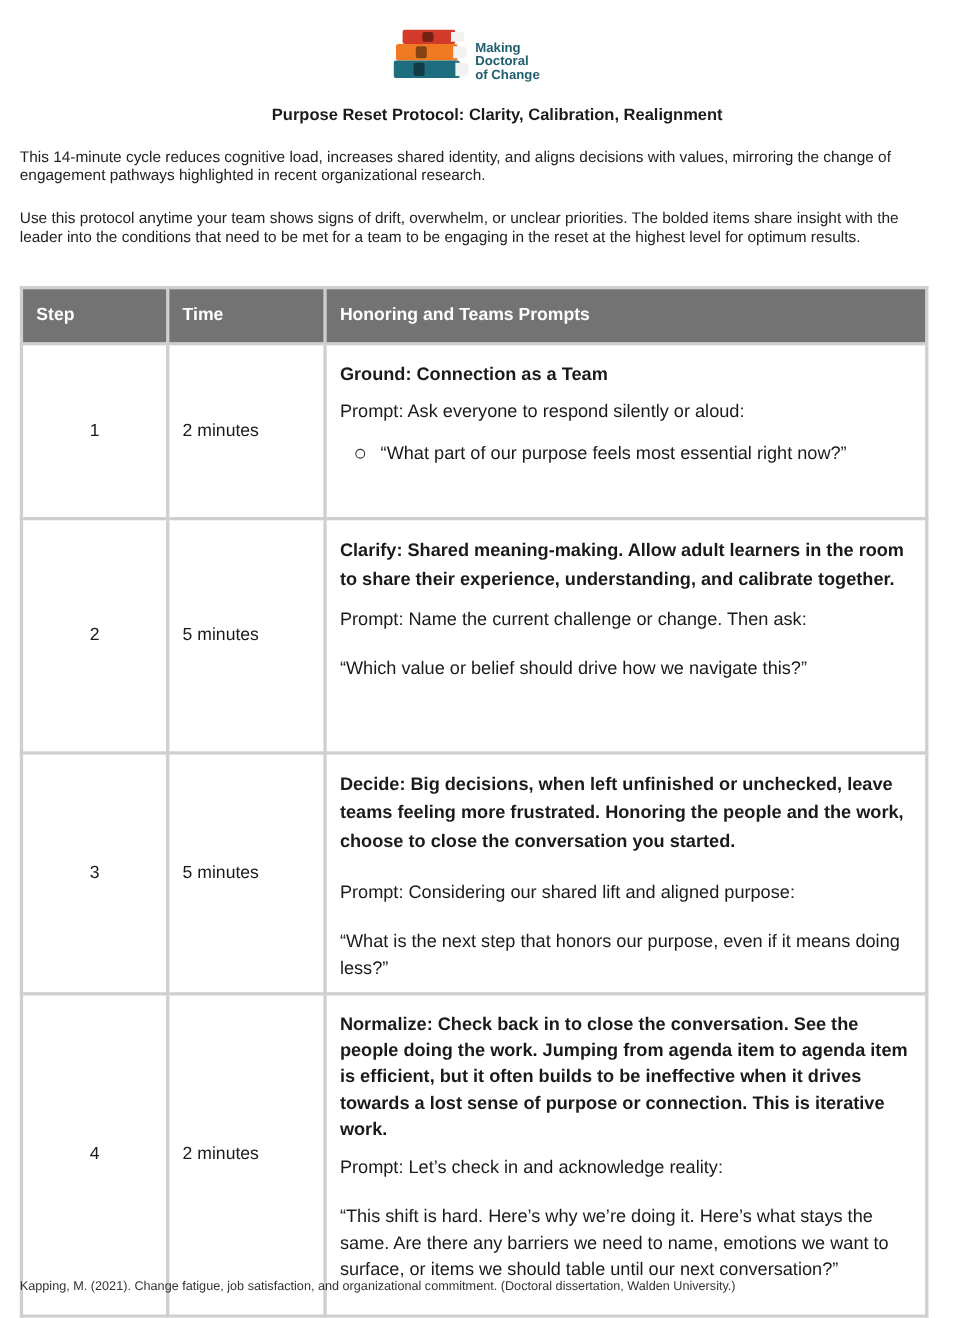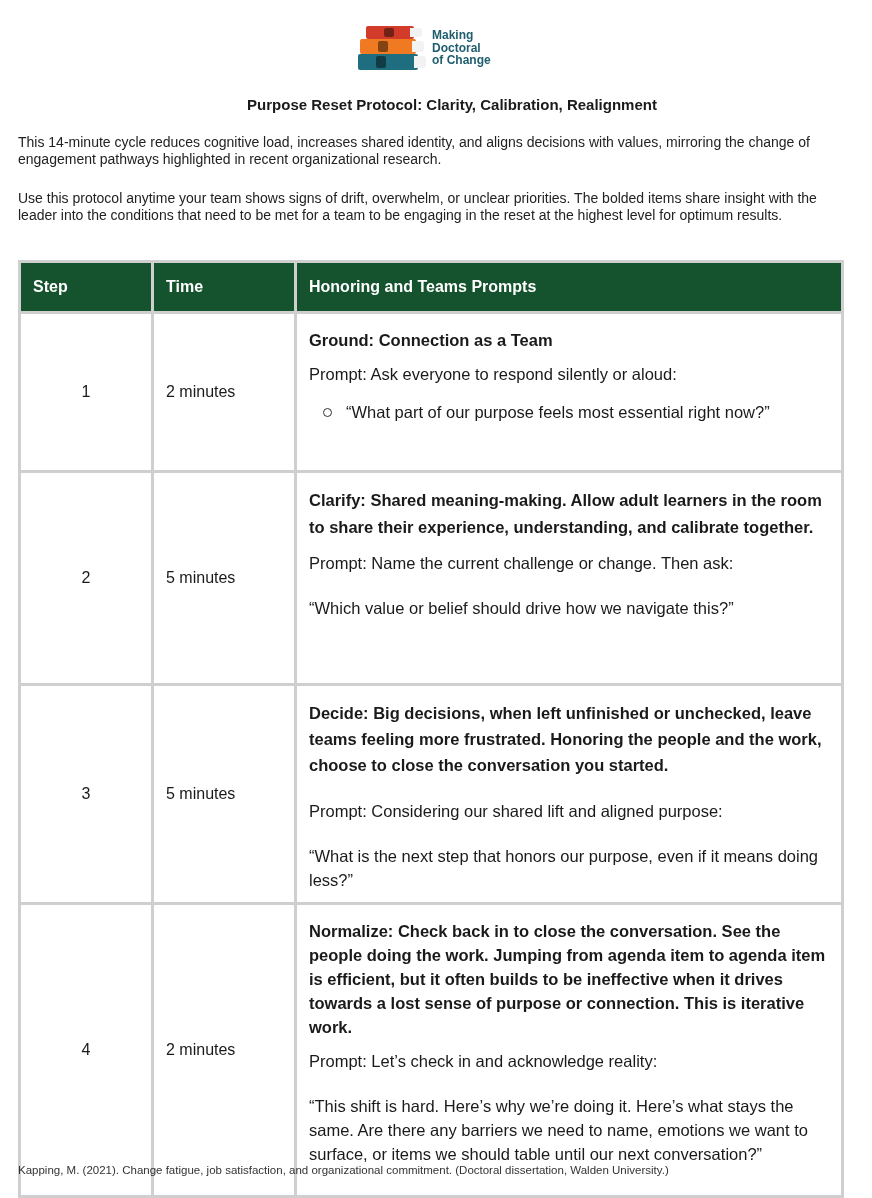--- a/index.html
+++ b/index.html
@@ -2,21 +2,21 @@
 <html><head>
 <meta charset="utf-8">
 <style>
   html, body { margin: 0; padding: 0; background: #ffffff; }
   body {
     width: 872px; height: 1198px; position: relative; overflow: hidden;
     font-family: "Liberation Sans", sans-serif; color: #1a1a1a;
   }
   .logo {
     position: absolute; left: 358px; top: 22px; width: 160px; height: 52px;
-    display: flex; align-items: center;
+    display: flex; align-items: flex-end;
   }
   .books { width: 70px; height: 50px; position: relative; }
   .book { position: absolute; border-radius: 2px; }
   .book.red { left: 8px; top: 3px; width: 48px; height: 13px; background: #d23b2a; }
   .book.red .pages { position:absolute; right:-8px; top:2px; width:12px; height:9px; background:#f2f2f2; border-radius:0 3px 3px 0; }
   .book.orange { left: 2px; top: 16px; width: 56px; height: 15px; background: #f07a22; }
   .book.orange .pages { position:absolute; right:-8px; top:2px; width:12px; height:11px; background:#f2f2f2; border-radius:0 3px 3px 0; }
   .book.teal { left: 0px; top: 31px; width: 60px; height: 16px; background: #1f6e80; }
   .book.teal .pages { position:absolute; right:-8px; top:2px; width:12px; height:12px; background:#f2f2f2; border-radius:0 3px 3px 0; }
   .book .spine { position:absolute; left: 18px; top: 2px; width: 10px; height: calc(100% - 4px); background: rgba(0,0,0,0.45); border-radius: 2px; }
@@ -32,21 +32,21 @@
   }
   .intro.p1 { top: 134px; }
   .intro.p2 { top: 190px; }
 
   table.protocol {
     position: absolute; left: 18px; top: 260px; width: 826px;
     border-collapse: collapse; border: 3px solid #cfcfcf;
   }
   table.protocol th, table.protocol td { border: 3px solid #cfcfcf; }
   table.protocol th {
-    background: #14532d; color: #ffffff; text-align: left; font-size: 16px; font-weight: bold;
+    background: #737373; color: #ffffff; text-align: left; font-size: 16px; font-weight: bold;
     height: 48px; padding: 0 12px;
   }
   .col-step { width: 106px; }
   .col-time { width: 116px; }
   td.step { text-align: center; font-size: 16px; }
   td.time { font-size: 16px; padding-left: 12px; }
   td.prompt { padding: 10px 12px 10px 12px; font-size: 16.5px; line-height: 24px; vertical-align: top; }
   .head-bold { font-weight: bold; margin: 4px 0 10px 0; }
   .line { margin: 0 0 10px 0; }
   .line.tight { margin-bottom: 0; margin-top: 21px; }

